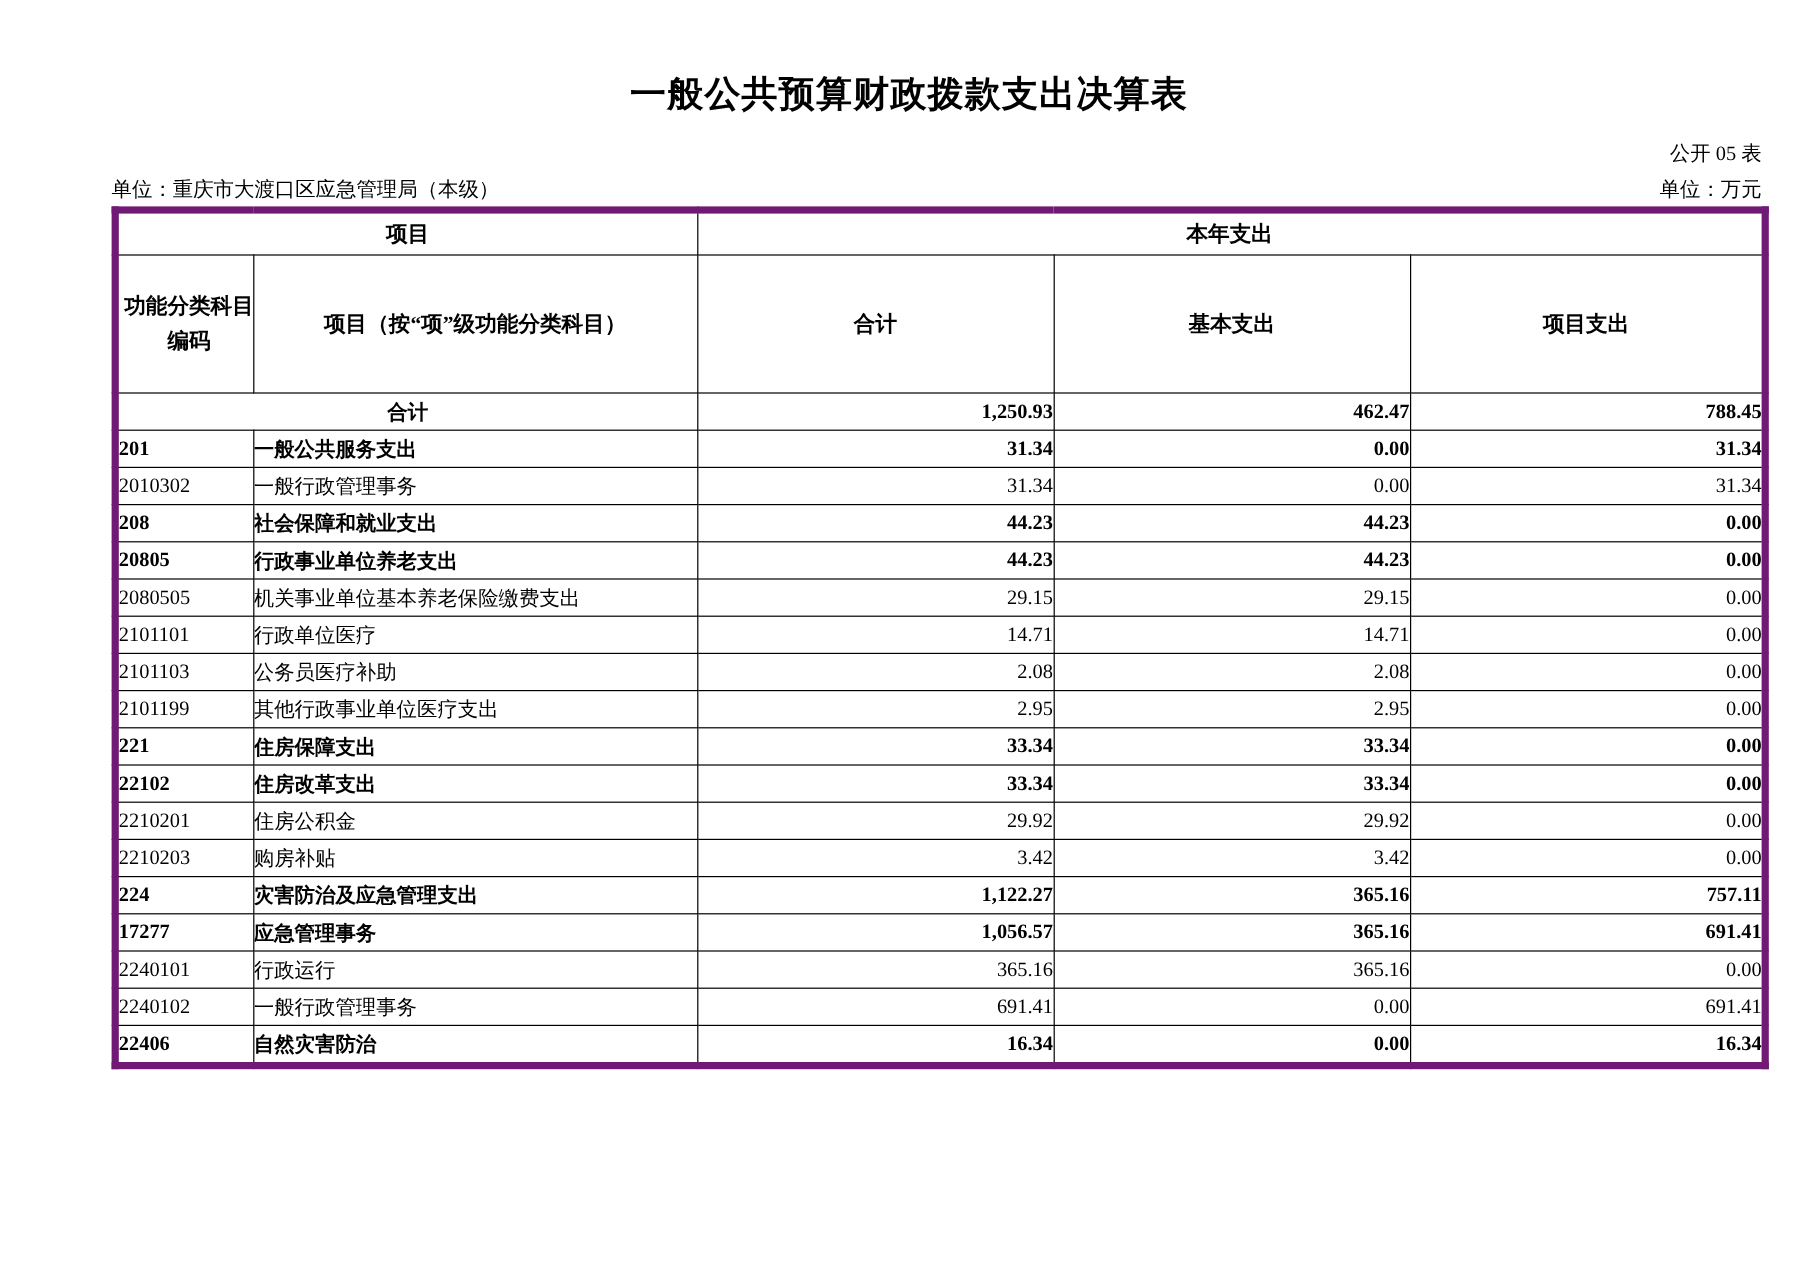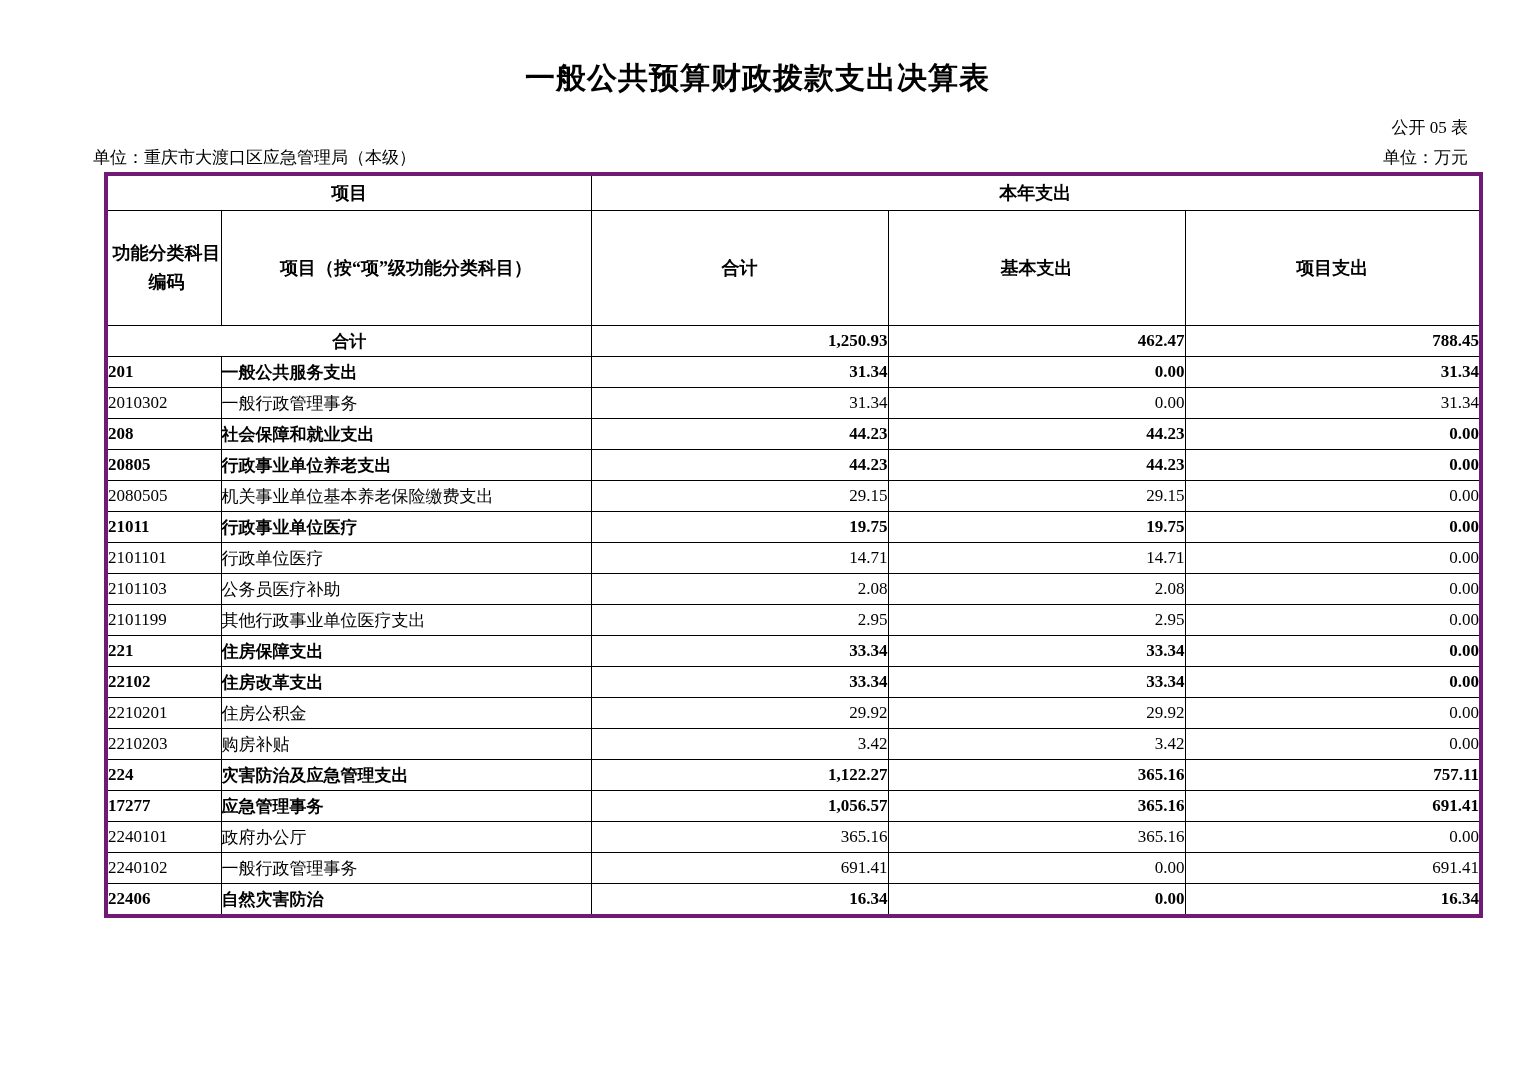--- a/index.html
+++ b/index.html
@@ -41,25 +41,25 @@
   }
   .meta-right {
     position: absolute;
     top: 146px;
     right: 47px;
     font-size: 17px;
   }
   table.budget {
     position: absolute;
     top: 172px;
-    left: 104px;
+    left: 93px;
     width: 1375px;
     border-collapse: collapse;
     table-layout: fixed;
-    border: 4px solid #701a75;
+    border: 6px solid #701a75;
     padding-left: 16px;
   }
   table.budget th, table.budget td {
     border: 1px solid #000;
     padding: 0;
     overflow: hidden;
     white-space: nowrap;
   }
   table.budget th {
     font-weight: 700;
@@ -163,27 +163,20 @@
         <td class="num">44.23</td>
         <td class="num">0.00</td>
       </tr>
       <tr>
         <td class="c-code">2080505</td>
         <td class="c-name">机关事业单位基本养老保险缴费支出</td>
         <td class="num">29.15</td>
         <td class="num">29.15</td>
         <td class="num">0.00</td>
       </tr>
-      <tr class="bold">
-        <td class="c-code">21011</td>
-        <td class="c-name">行政事业单位医疗</td>
-        <td class="num">19.75</td>
-        <td class="num">19.75</td>
-        <td class="num">0.00</td>
-      </tr>
       <tr>
         <td class="c-code">2101101</td>
         <td class="c-name">行政单位医疗</td>
         <td class="num">14.71</td>
         <td class="num">14.71</td>
         <td class="num">0.00</td>
       </tr>
       <tr>
         <td class="c-code">2101103</td>
         <td class="c-name">公务员医疗补助</td>
@@ -235,21 +228,21 @@
       </tr>
       <tr class="bold">
         <td class="c-code">17277</td>
         <td class="c-name">应急管理事务</td>
         <td class="num">1,056.57</td>
         <td class="num">365.16</td>
         <td class="num">691.41</td>
       </tr>
       <tr>
         <td class="c-code">2240101</td>
-        <td class="c-name">政府办公厅</td>
+        <td class="c-name">行政运行</td>
         <td class="num">365.16</td>
         <td class="num">365.16</td>
         <td class="num">0.00</td>
       </tr>
       <tr>
         <td class="c-code">2240102</td>
         <td class="c-name">一般行政管理事务</td>
         <td class="num">691.41</td>
         <td class="num">0.00</td>
         <td class="num">691.41</td>

